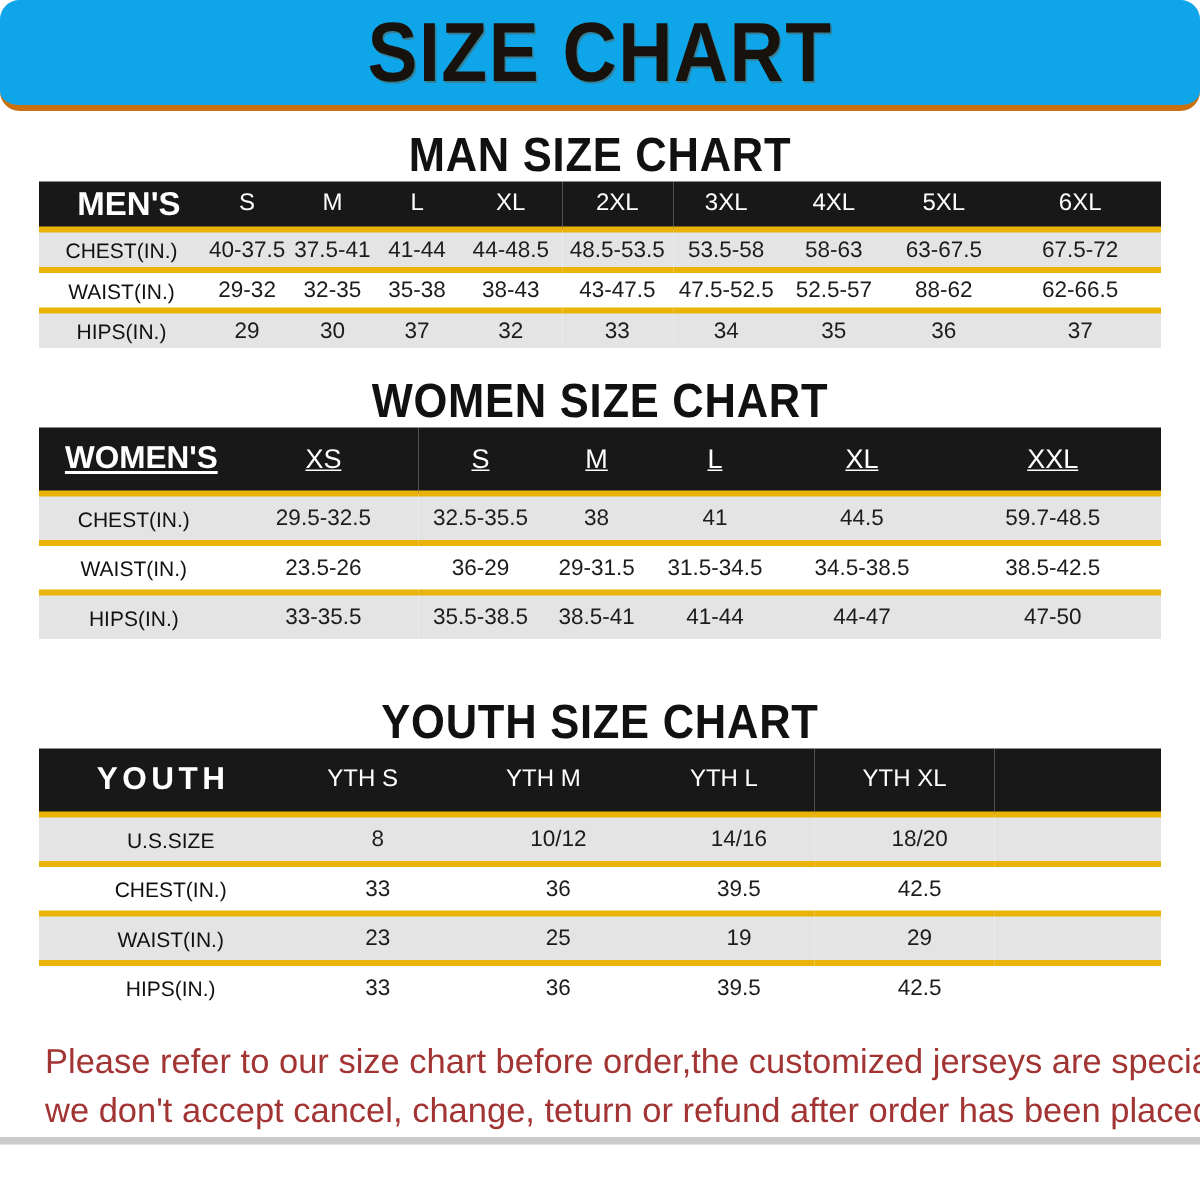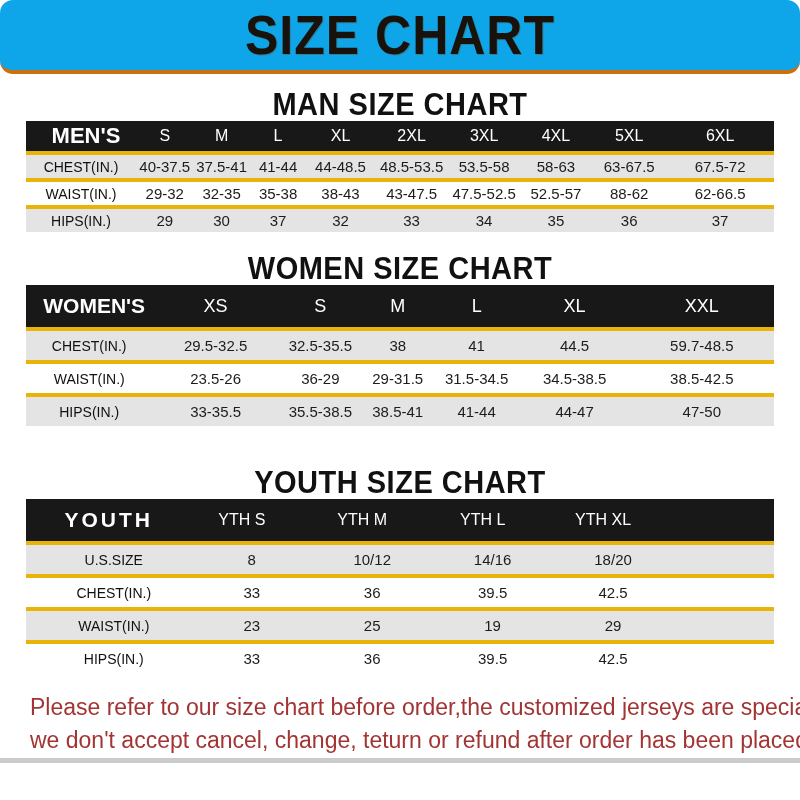--- a/index.html
+++ b/index.html
@@ -62,21 +62,21 @@
 
   .size-table th {
     background: #181818;
     color: #ffffff;
     font-weight: 400;
     text-align: center;
     vertical-align: middle;
     padding: 0;
   }
   .men-table th   { height: 30px; font-size: 16px; }
-  .women-table th { height: 42px; font-size: 18px; }
+  .women-table th { height: 42px; font-size: 18px; text-decoration: underline; }
   .youth-table th { height: 42px; font-size: 16px; }
 
   th.brand {
     font-weight: 700;
     text-align: center;
     padding-left: 10px;
     white-space: nowrap;
   }
   .men-table th.brand   { font-size: 22px; }
   .women-table th.brand { font-size: 21px; }

